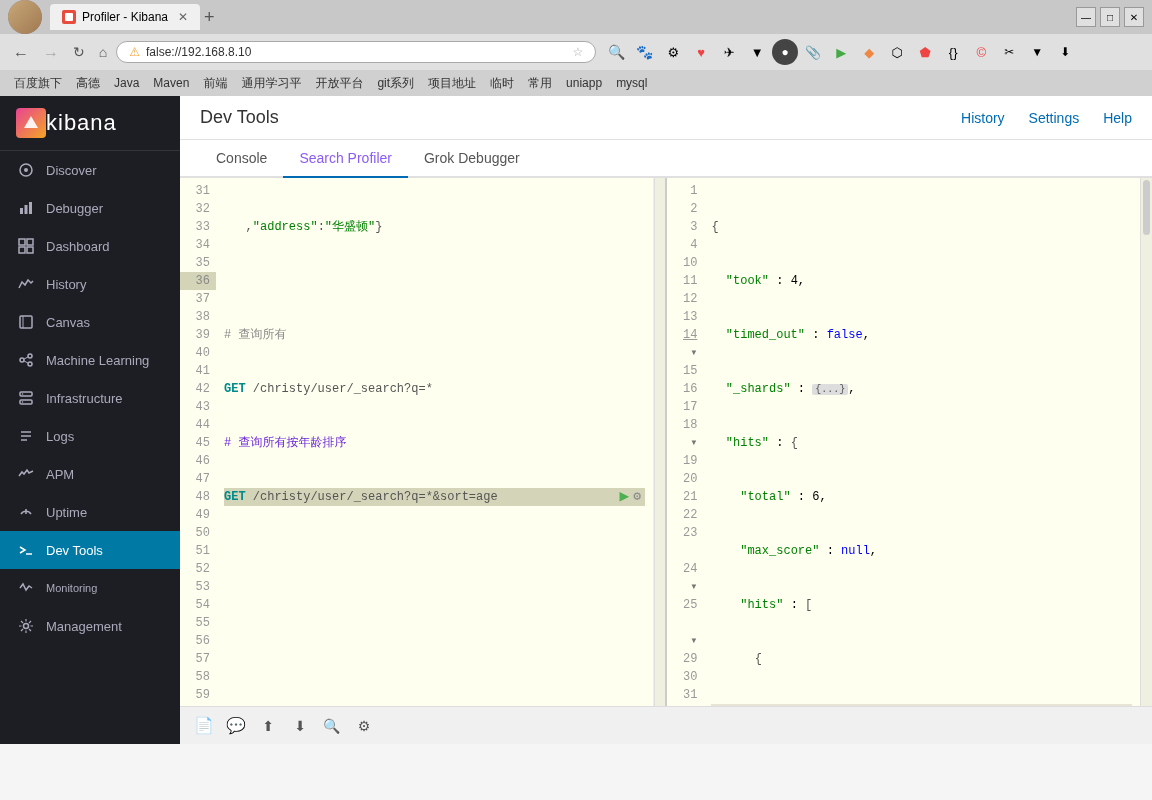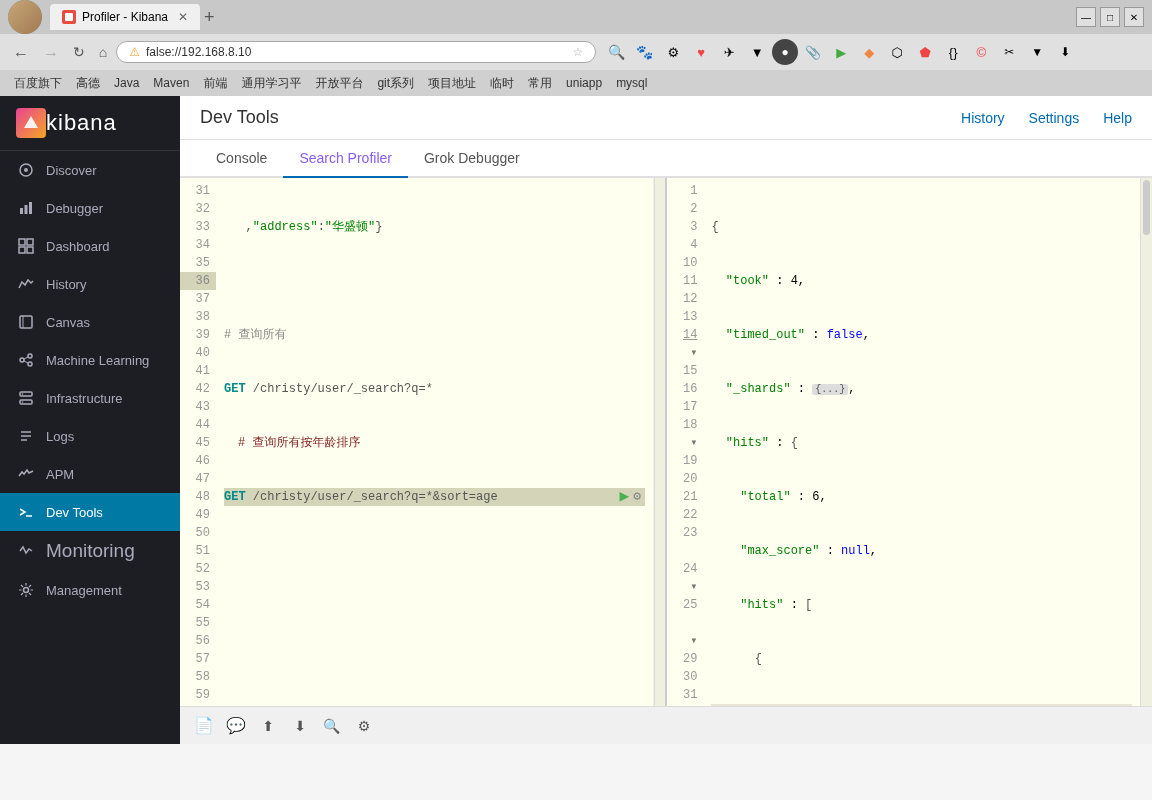--- a/index.html
+++ b/index.html
@@ -191,32 +191,41 @@
 
     <div style="display:flex; align-items:center; padding:9px 16px; gap:10px; cursor:pointer; color:#aab; font-size:13px;">
       <div style="width:20px; height:20px; display:flex; align-items:center; justify-content:center;">
         <svg width="16" height="16" viewBox="0 0 16 16">
             <polyline points="1,10 4,6 6,8 9,4 11,7 15,5" stroke="#aab" stroke-width="1.5" fill="none"></polyline>
           </svg>
       </div>
       <span>APM</span>
     </div>
 
+    <div style="display:flex; align-items:center; padding:9px 16px; gap:10px; cursor:pointer; color:#aab; font-size:13px;">
+      <div style="width:20px; height:20px; display:flex; align-items:center; justify-content:center;">
+        <svg width="16" height="16" viewBox="0 0 16 16">
+            <path d="M3 10 A6 6 0 0 1 13 10" stroke="#aab" stroke-width="1.5" fill="none"></path>
+            <line x1="8" y1="10" x2="8" y2="5" stroke="#aab" stroke-width="1.5"></line>
+          </svg>
+      </div>
+      <span>Uptime</span>
+    </div>
 
     <div style="display:flex; align-items:center; padding:9px 16px; gap:10px; cursor:pointer; background:#0079a5; color:white; font-size:13px;">
       <div style="width:20px; height:20px; display:flex; align-items:center; justify-content:center;">
         <svg width="16" height="16" viewBox="0 0 16 16">
             <path d="M2 5 L7 8 L2 11" stroke="white" stroke-width="1.5" fill="none"></path>
             <line x1="8" y1="12" x2="14" y2="12" stroke="white" stroke-width="1.5"></line>
           </svg>
       </div>
       <span>Dev Tools</span>
     </div>
 
-    <div style="display:flex; align-items:center; padding:9px 16px; gap:10px; cursor:pointer; color:#aab; font-size:19px;">
+    <div style="display:flex; align-items:center; padding:9px 16px; gap:10px; cursor:pointer; color:#aab; font-size:11px;">
       <div style="width:20px; height:20px; display:flex; align-items:center; justify-content:center;">
         <svg width="16" height="16" viewBox="0 0 16 16">
             <path d="M2 8 L5 4 L8 10 L11 6 L14 8" stroke="#aab" stroke-width="1.5" fill="none"></path>
           </svg>
       </div>
       <span>Monitoring</span>
     </div>
 
     <div style="display:flex; align-items:center; padding:9px 16px; gap:10px; cursor:pointer; color:#aab; font-size:13px;">
       <div style="width:20px; height:20px; display:flex; align-items:center; justify-content:center;">
@@ -289,21 +298,21 @@
             <div style="height:18px; display:flex; align-items:center; justify-content:flex-end; padding-right:6px;">59</div>
             <div style="height:18px; display:flex; align-items:center; justify-content:flex-end; padding-right:6px;">60</div>
 
           </div>
 
           <div style="flex:1; font-family:'Courier New',monospace; font-size:12px; line-height:18px; padding:4px 8px; white-space:pre; overflow:auto; background:#fffff0;">
             <div style="height:18px; color:#555;">   ,<span style="color:#008000;">"address"</span>:<span style="color:#008000;">"华盛顿"</span>}</div>
             <div style="height:18px;"></div>
             <div style="height:18px; color:#888888;"># 查询所有</div>
             <div style="height:18px;"><span style="color:#008b8b; font-weight:bold;">GET</span> <span style="color:#555;">/christy/user/_search?q=*</span></div>
-            <div style="height:18px; color:#7f1d1d;margin-left:14px;"># 查询所有按年龄排序</div>
+            <div style="height:18px; color:#6d28d9;"># 查询所有按年龄排序</div>
             <div style="height:18px; background:#d4d4b8; display:flex; align-items:center; position:relative;">
               <span style="color:#008b8b; font-weight:bold;">GET</span>&nbsp;<span style="color:#555;">/christy/user/_search?q=*&amp;sort=age</span>
               <span style="position:absolute; right:4px; display:flex; gap:4px; align-items:center;">
                 <span style="color:#4caf50; font-size:16px; cursor:pointer;">▶</span>
                 <span style="color:#888; font-size:13px; cursor:pointer;">⚙</span>
               </span>
             </div>
             <div style="height:18px;"></div>
             <div style="height:18px;"></div>
             <div style="height:18px;"></div>

